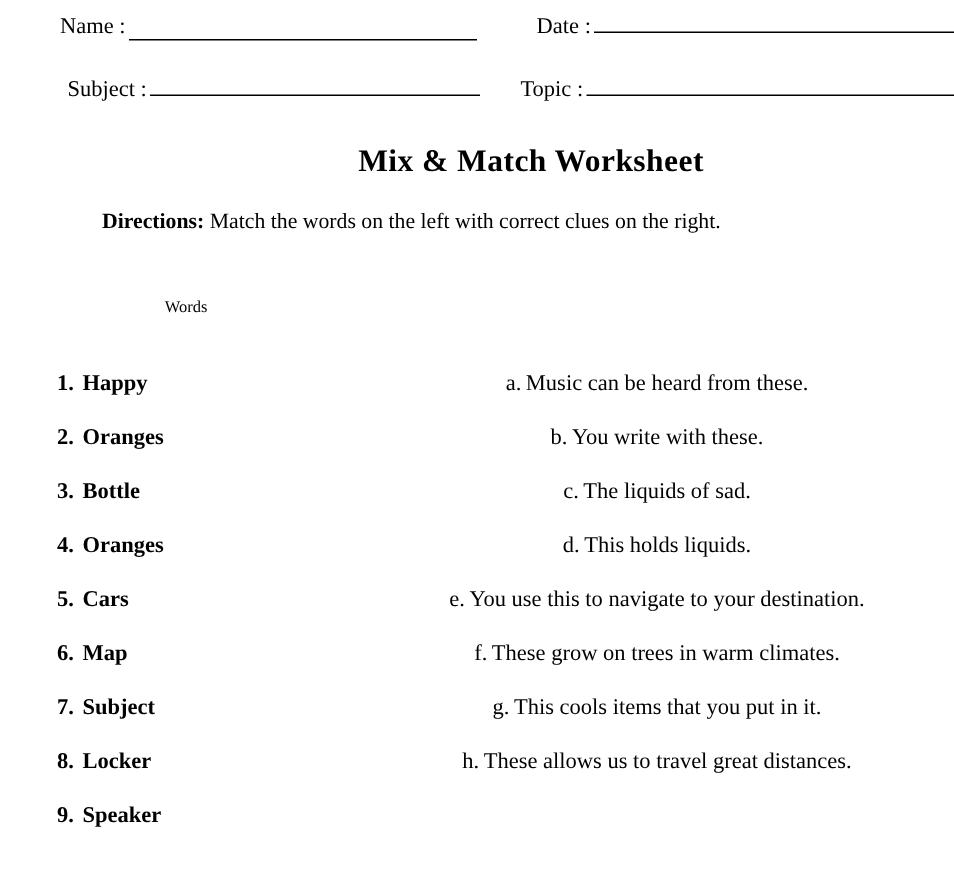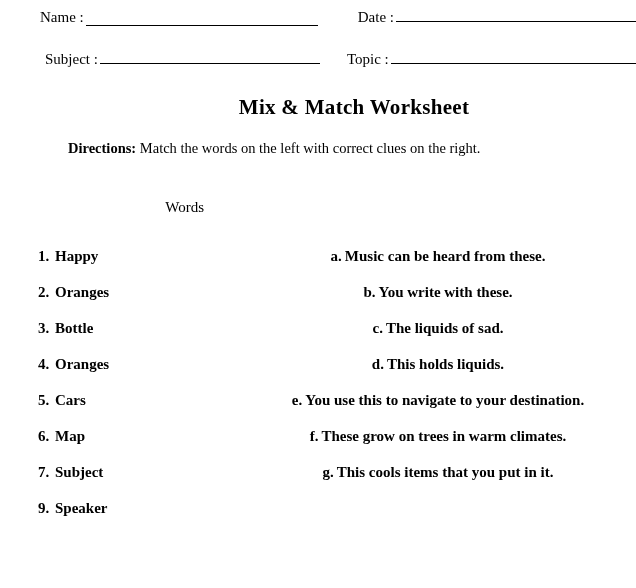--- a/index.html
+++ b/index.html
@@ -89,23 +89,23 @@
     font-weight: bold;
   }
   #directions .directions-text {
     font-weight: normal;
   }
 
   
   .col-heading {
     position: absolute;
     top: 199px;
-    font-size: 15px;
+    font-size: 11px;
     font-weight: normal;
-    text-align: right;
+    text-align: center;
   }
   #heading-words {
     left: 44px;
     width: 160px;
   }
   #heading-clues {
     left: 360px;
     width: 160px;
   }
 
@@ -132,21 +132,21 @@
     display: inline-block;
     min-width: 17px;
   }
   .clue-item {
     position: absolute;
     left: 258px;
     top: 0;
     width: 360px;
     text-align: center;
     font-size: 15px;
-    font-weight: bold;
+    font-weight: normal;
     white-space: nowrap;
   }
   .clue-item .item-marker {
     margin-right: 3px;
   }
 </style>
 </head>
 <body>
 
 <div class="page">
@@ -239,20 +239,28 @@
 
     <div class="match-row">
       <div class="word-item">
         <span class="item-marker">7.</span><span class="item-text">Subject</span>
       </div>
       <div class="clue-item">
         <span class="item-marker">g.</span><span class="item-text">This cools items that you put in it.</span>
       </div>
     </div>
 
+    <div class="match-row">
+      <div class="word-item">
+        <span class="item-marker">8.</span><span class="item-text">Locker</span>
+      </div>
+      <div class="clue-item">
+        <span class="item-marker">h.</span><span class="item-text">These allows us to travel great distances.</span>
+      </div>
+    </div>
 
     <div class="match-row">
       <div class="word-item">
         <span class="item-marker">9.</span><span class="item-text">Speaker</span>
       </div>
     </div>
 
   </div>
 </div>
 

